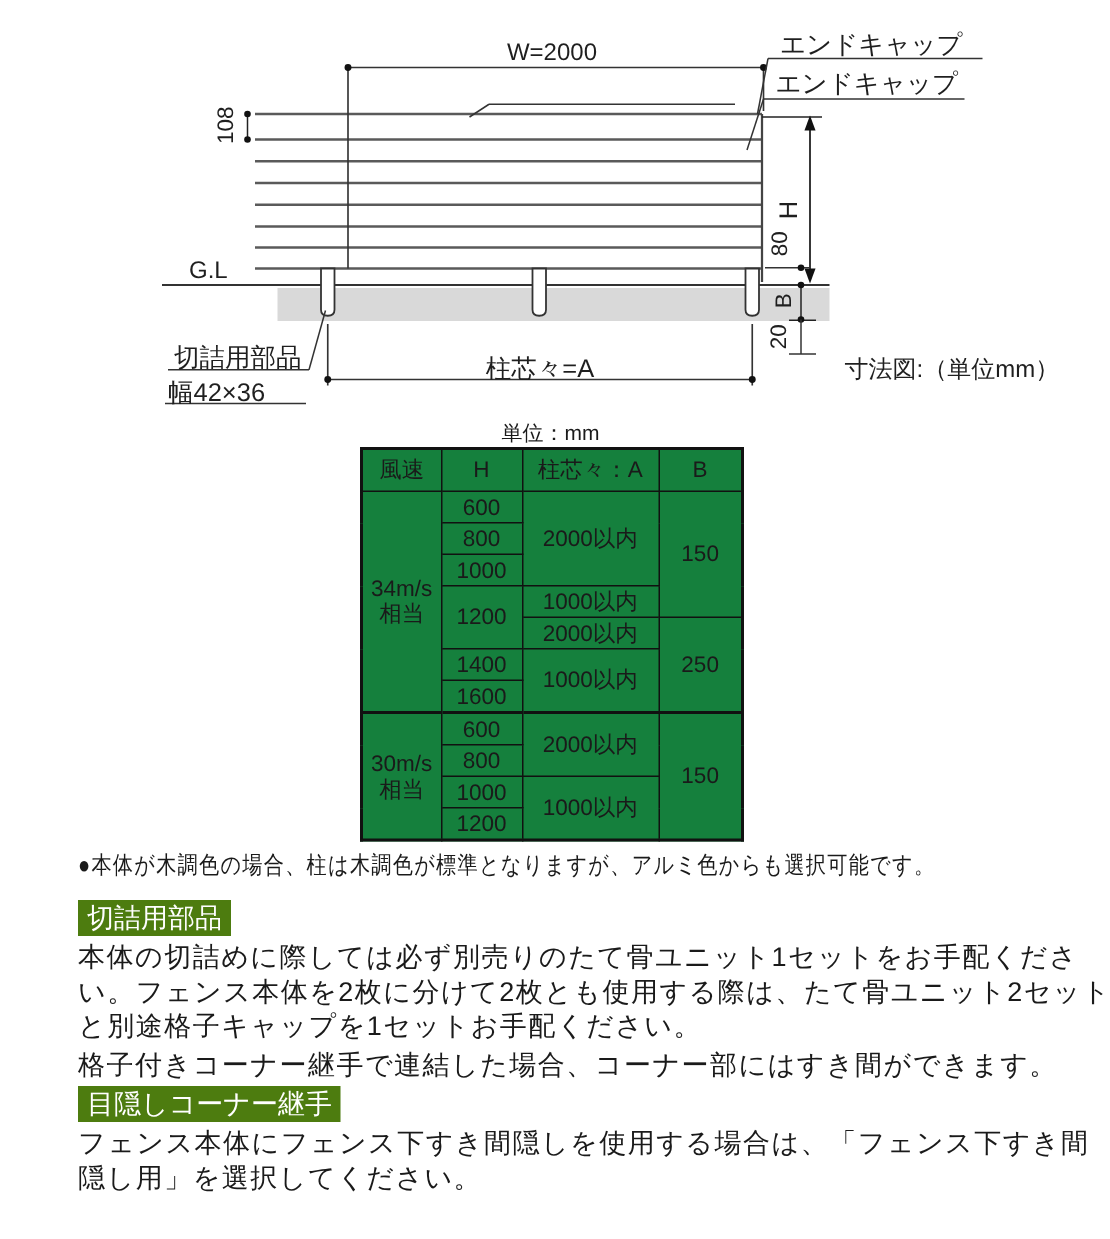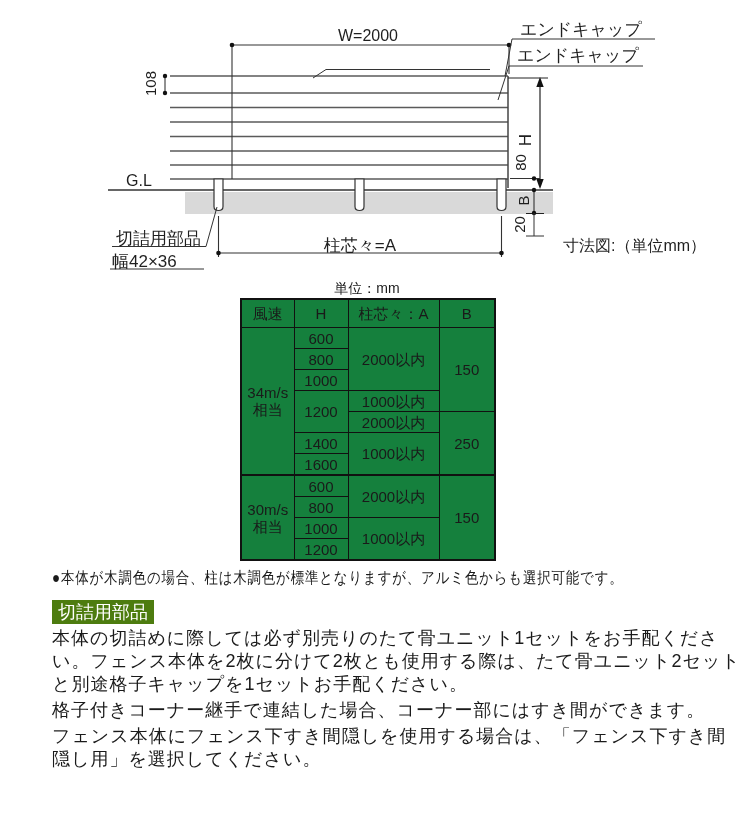--- a/index.html
+++ b/index.html
@@ -220,15 +220,16 @@
   <section>
     <div class="nhead">切詰用部品</div>
     <p class="nbody">本体の切詰めに際しては必ず別売りのたて骨ユニット1セットをお手配ください。フェンス本体を2枚に分けて2枚とも使用する際は、たて骨ユニット2セットと別途格子キャップを1セットお手配ください。</p>
   </section>
 
   <section>
     <p class="nbody">格子付きコーナー継手で連結した場合、コーナー部にはすき間ができます。</p>
   </section>
 
   <section>
+    <div class="nhead">目隠しコーナー継手</div>
     <p class="nbody">フェンス本体にフェンス下すき間隠しを使用する場合は、「フェンス下すき間隠し用」を選択してください。</p>
   </section>
 </div>
 
 </body></html>

